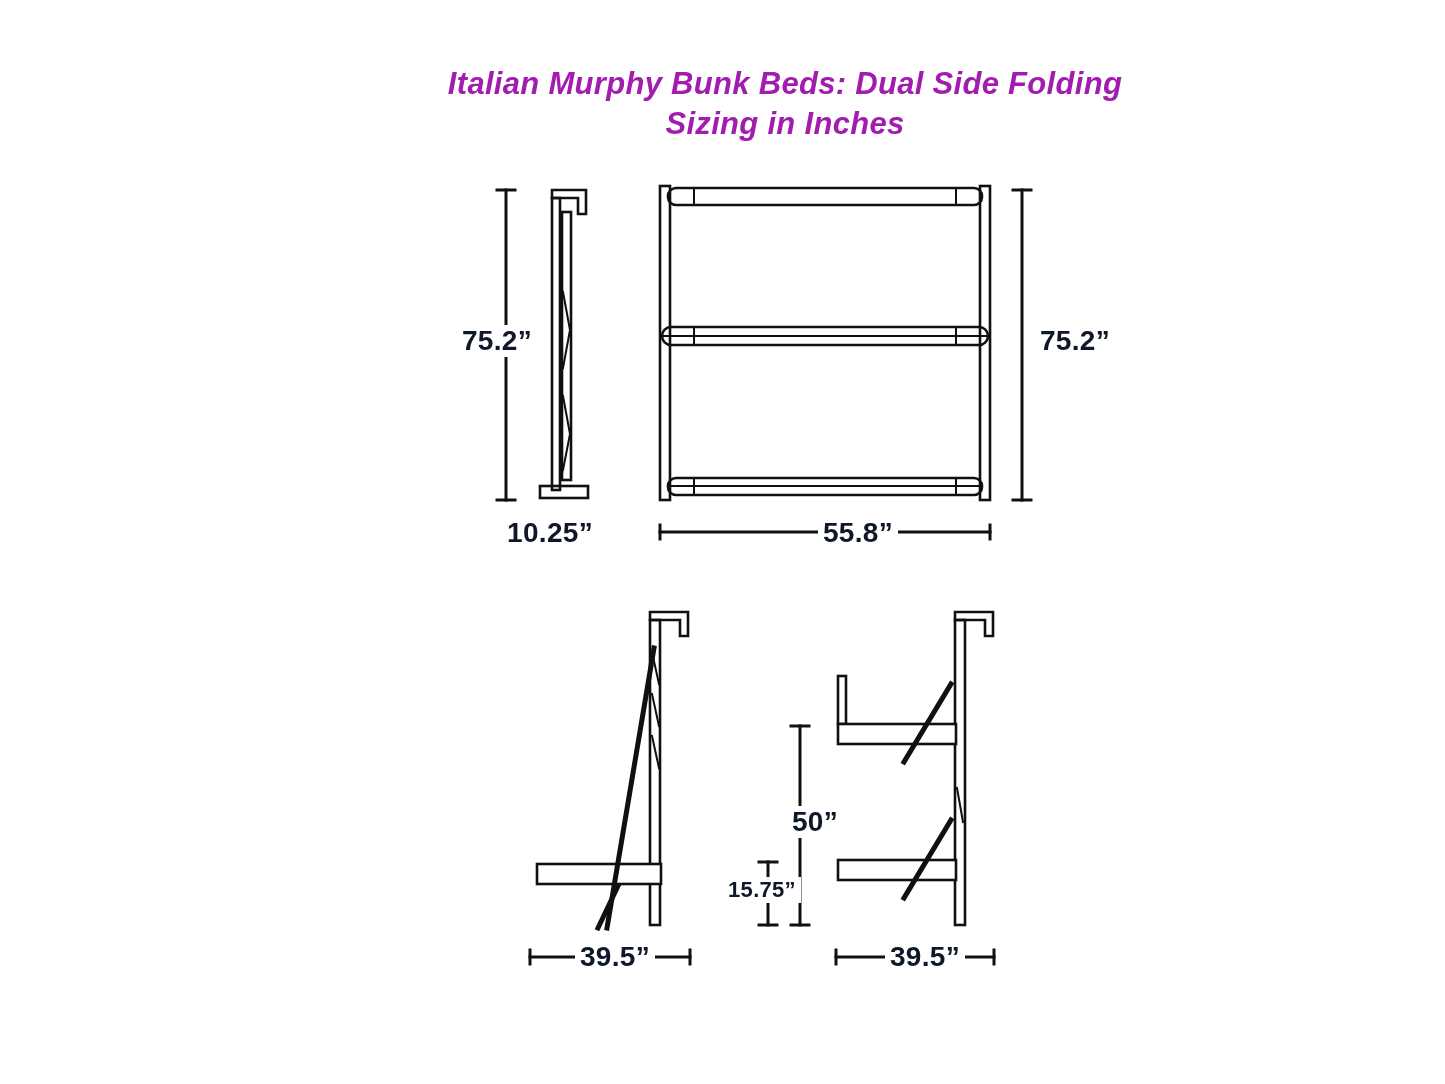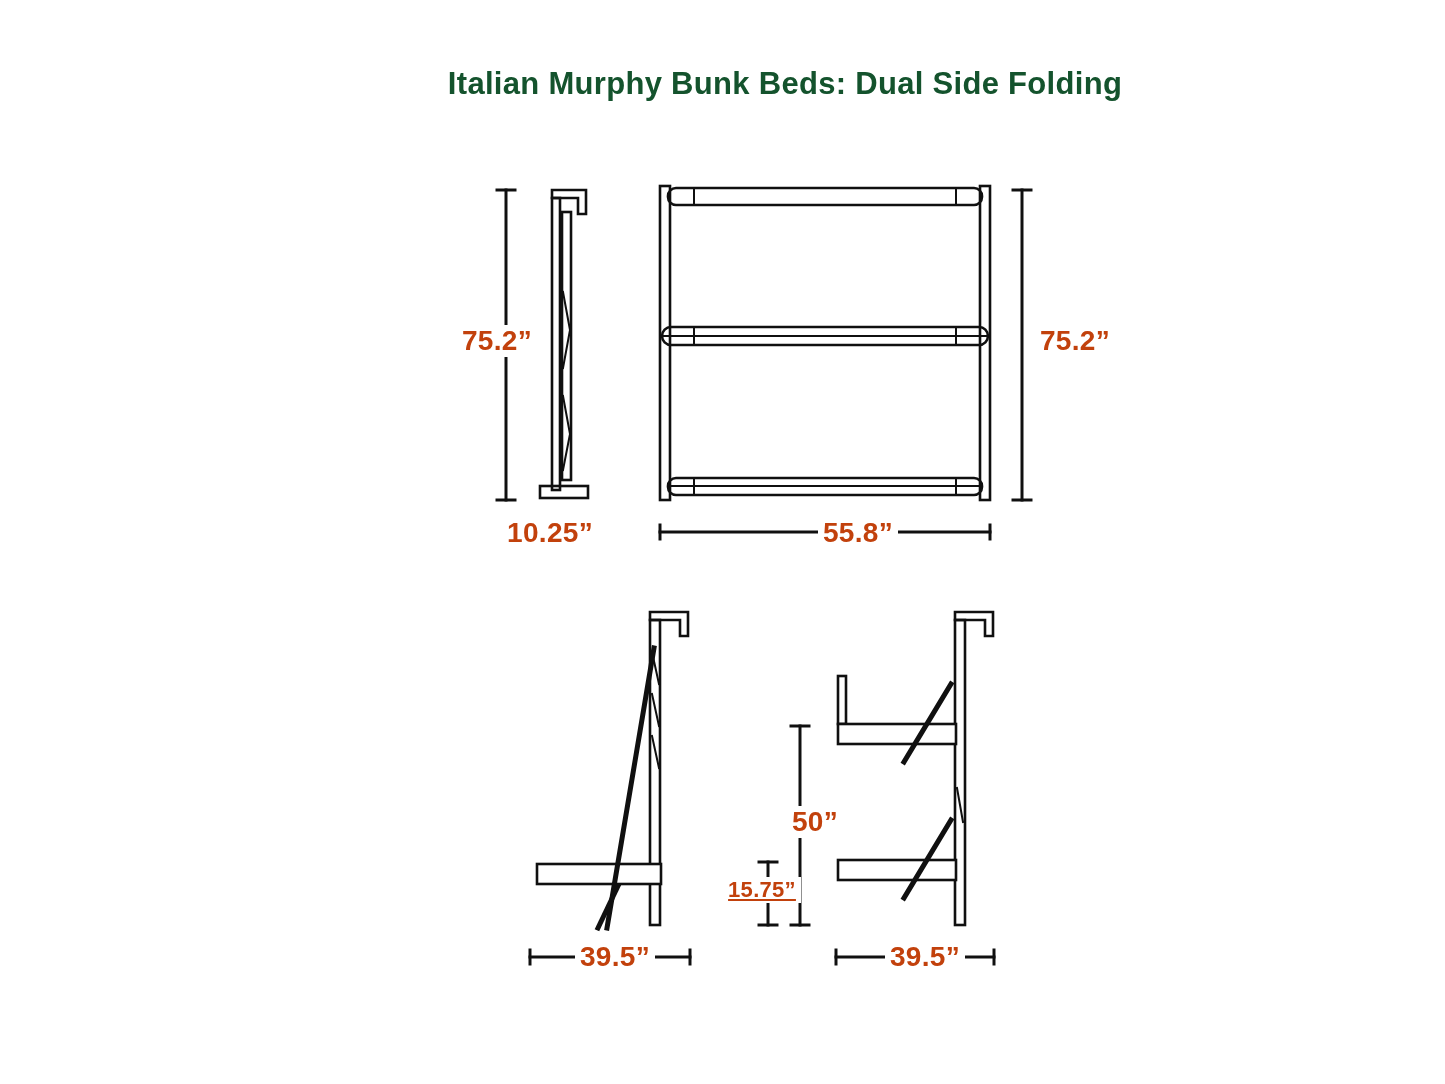--- a/index.html
+++ b/index.html
@@ -18,45 +18,47 @@
   .title {
     position: absolute;
     left: 785px; top: 64px;
     transform: translateX(-50%);
     text-align: center;
     font-weight: 700;
     font-size: 31px;
     line-height: 40px;
     letter-spacing: 0.3px;
     white-space: nowrap;
-    color: #14532d;
+    color: #a21caf;
+    font-style: italic;
   }
   svg.linework {
     position: absolute; left: 0; top: 0;
   }
   .dim-label {
     position: absolute;
     transform: translate(-50%, -50%);
     background: #ffffff;
     padding: 0 5px;
     font-weight: 700;
     font-size: 28px;
     white-space: nowrap;
-    color: #c2410c;
+    color: #0f172a;
     letter-spacing: 0.3px;
   }
-  .dim-label.small { font-size: 22px; text-decoration: underline; }
+  .dim-label.small { font-size: 22px; }
 </style>
 </head>
 <body>
 
 <div class="canvas">
 
   <div class="title">
     <div>Italian Murphy Bunk Beds: Dual Side Folding</div>
+    <div>Sizing in Inches</div>
   </div>
 
   <svg class="linework" width="1445" height="1084" viewBox="0 0 1445 1084" fill="none" stroke="#101010" stroke-width="3" stroke-linecap="square">
 
     <g stroke-width="3">
 
       <g>
         <line x1="506" y1="190" x2="506" y2="500"></line>
         <line x1="497" y1="190" x2="515" y2="190"></line>
         <line x1="497" y1="500" x2="515" y2="500"></line>

